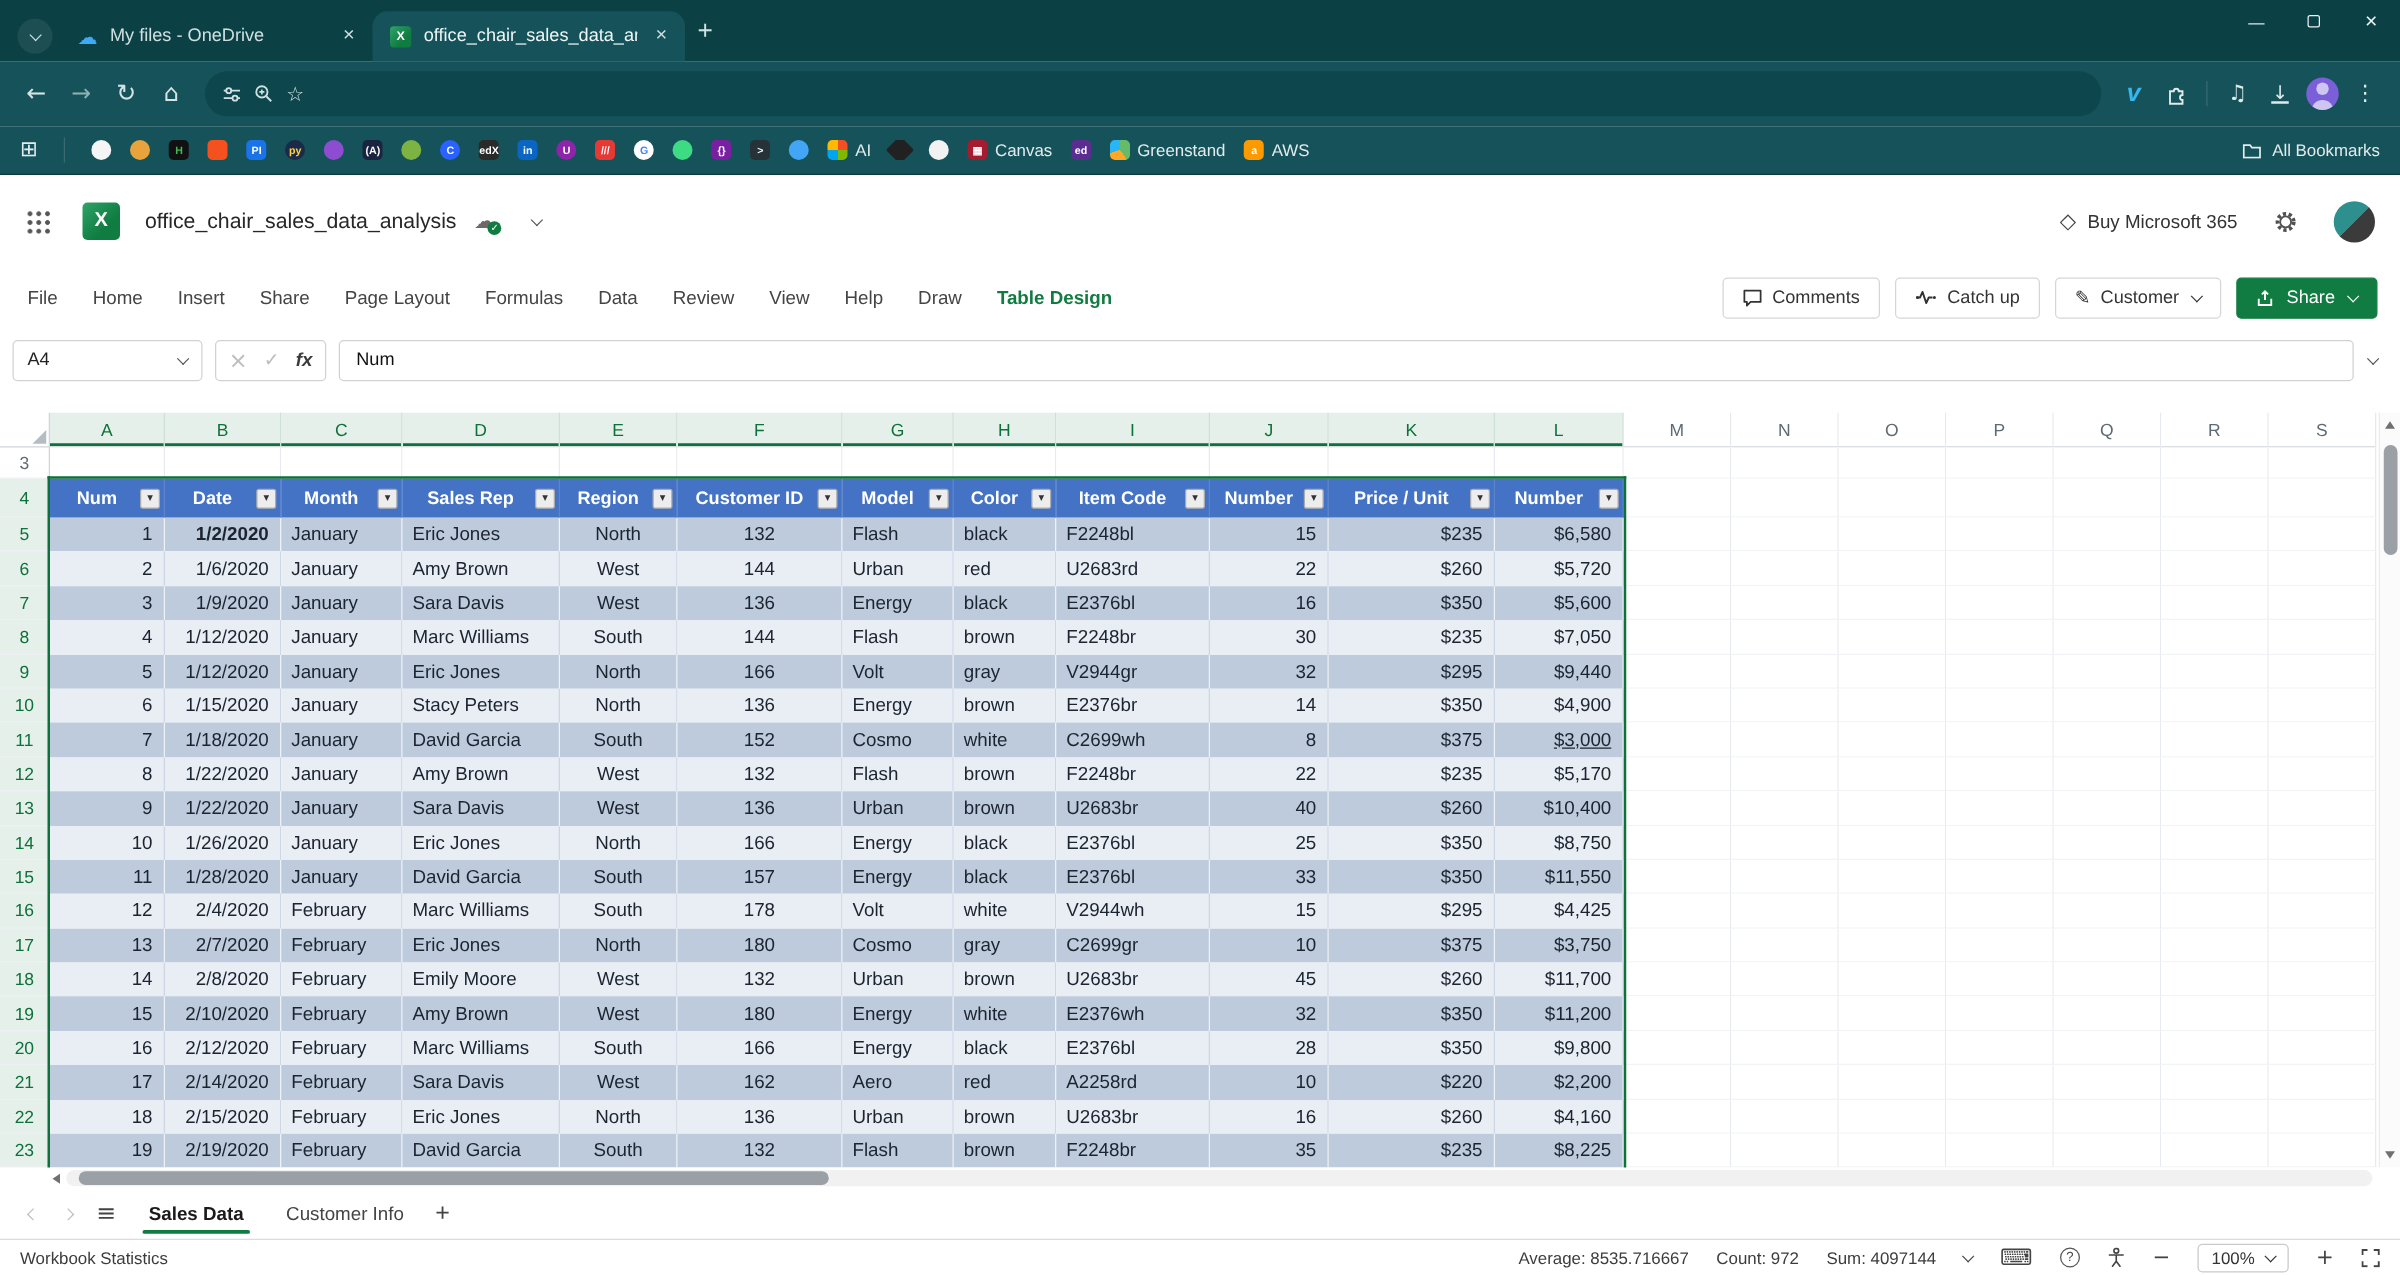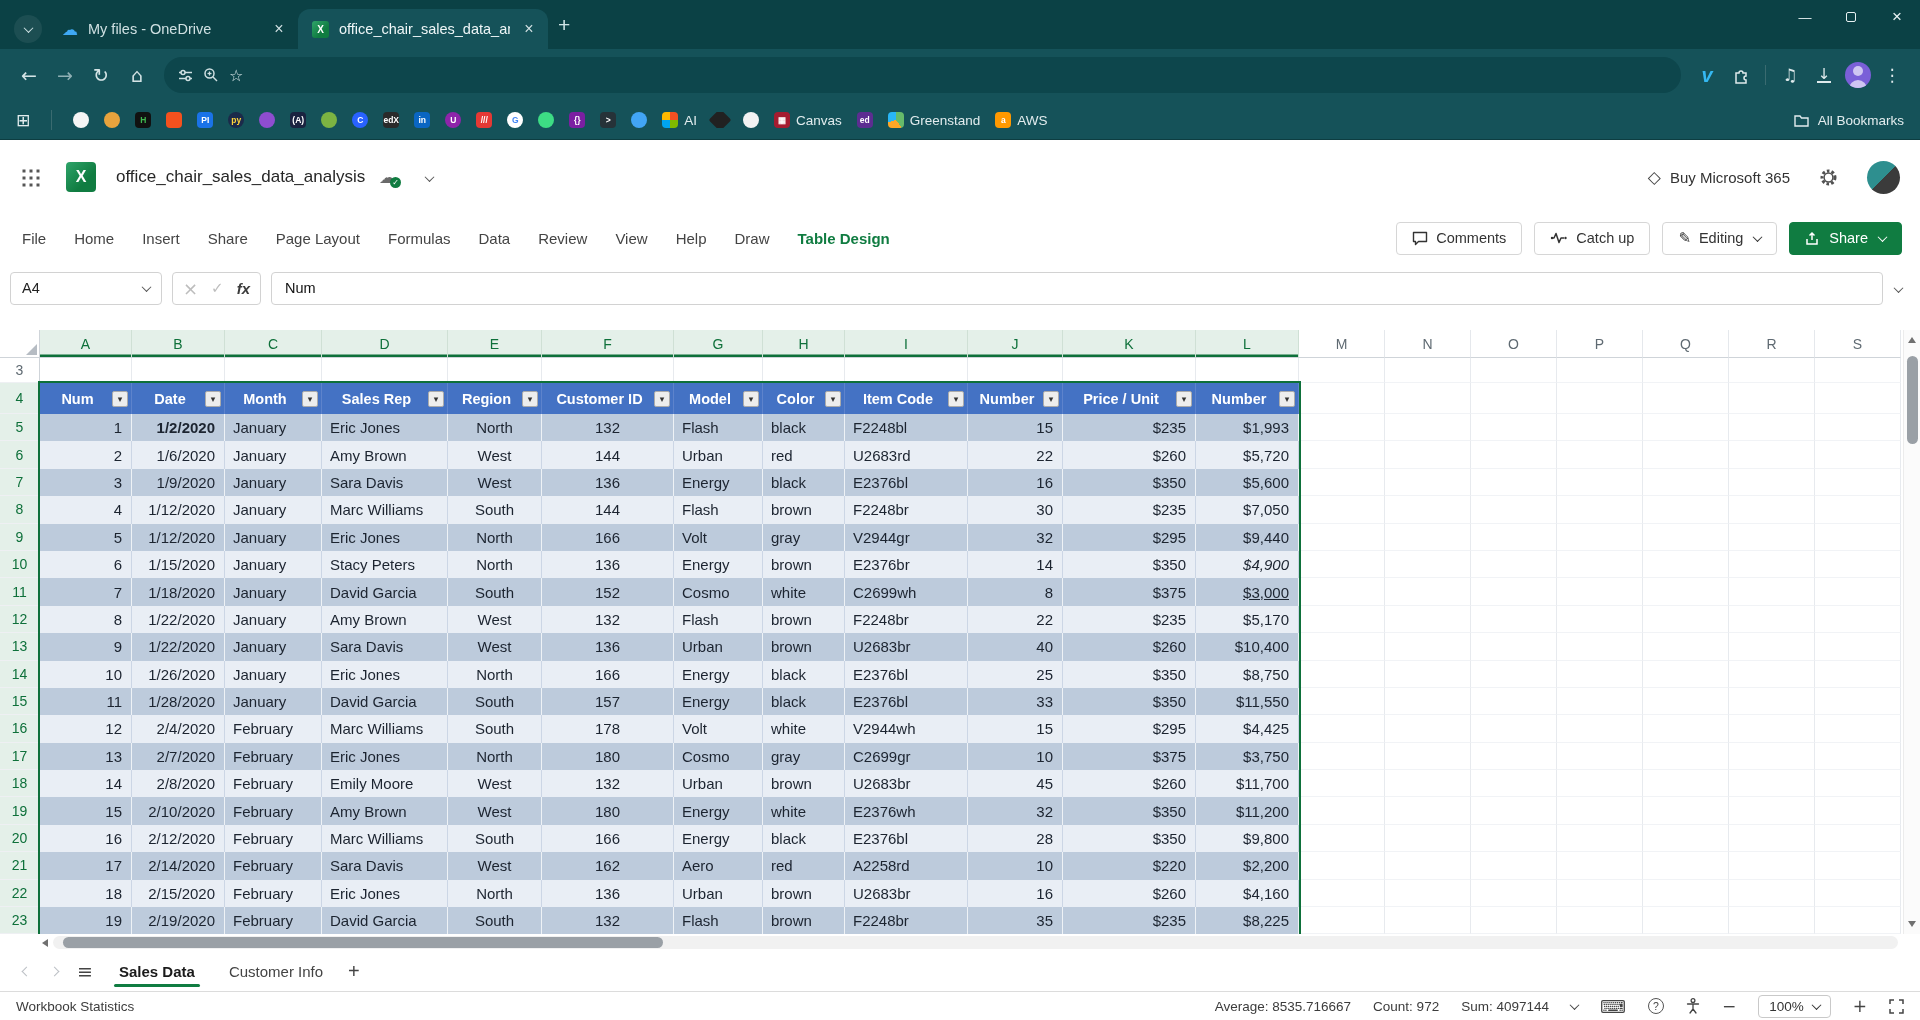--- a/index.html
+++ b/index.html
@@ -331,21 +331,21 @@
       <span class="pillbtn">
         <svg width="18" height="12" viewBox="0 0 18 12">
             <polyline points="1,6 4,6 6,1.5 9,10.5 11,6 14,6" fill="none" stroke="#333" stroke-width="1.5" stroke-linejoin="round"></polyline>
             <circle cx="2" cy="6" r="1.2" fill="#333"></circle>
             <circle cx="15.5" cy="6" r="1.2" fill="#333"></circle>
           </svg>
         <span>Catch up</span>
       </span>
       <span class="pillbtn">
         <span class="pencil glyph">✎</span>
-        <span>Editing</span>
+        <span>Customer</span>
         <span class="chev" style="margin-left:3px"></span>
       </span>
       <span class="pillbtn share">
         <svg width="16" height="15" viewBox="0 0 16 15">
             <path d="M2 8v5h10v-5" fill="none" stroke="#fff" stroke-width="1.5"></path>
             <path d="M7 9V2M4.5 4.5 7 2l2.5 2.5" fill="none" stroke="#fff" stroke-width="1.5"></path>
           </svg>
         <span>Share</span>
         <span class="chev" style="margin-left:3px"></span>
       </span>
@@ -479,21 +479,21 @@
         <div class="td a-right" style="width: 93px; font-weight: bold;">1/2/2020</div>
         <div class="td a-left" style="width: 97px;">January</div>
         <div class="td a-left" style="width: 126px;">Eric Jones</div>
         <div class="td a-center" style="width: 94px;">North</div>
         <div class="td a-center" style="width: 132px;">132</div>
         <div class="td a-left" style="width: 89px;">Flash</div>
         <div class="td a-left" style="width: 82px;">black</div>
         <div class="td a-left" style="width: 123px;">F2248bl</div>
         <div class="td a-right" style="width: 95px;">15</div>
         <div class="td a-right" style="width: 133px;">$235</div>
-        <div class="td a-right" style="width: 103px;">$1,993</div>
+        <div class="td a-right" style="width: 103px;">$6,580</div>
         <div class="gcellE" style="width: 86px;"></div>
         <div class="gcellE" style="width: 86px;"></div>
         <div class="gcellE" style="width: 86px;"></div>
         <div class="gcellE" style="width: 86px;"></div>
         <div class="gcellE" style="width: 86px;"></div>
         <div class="gcellE" style="width: 86px;"></div>
         <div class="gcellE" style="width: 86px;"></div>
       </div>
       <div class="grow drow lt">
         <div class="rowno sel">6</div>
@@ -589,21 +589,21 @@
         <div class="td a-right" style="width: 93px;">1/15/2020</div>
         <div class="td a-left" style="width: 97px;">January</div>
         <div class="td a-left" style="width: 126px;">Stacy Peters</div>
         <div class="td a-center" style="width: 94px;">North</div>
         <div class="td a-center" style="width: 132px;">136</div>
         <div class="td a-left" style="width: 89px;">Energy</div>
         <div class="td a-left" style="width: 82px;">brown</div>
         <div class="td a-left" style="width: 123px;">E2376br</div>
         <div class="td a-right" style="width: 95px;">14</div>
         <div class="td a-right" style="width: 133px;">$350</div>
-        <div class="td a-right" style="width: 103px; font-style: italic;">$4,900</div>
+        <div class="td a-right" style="width: 103px;">$4,900</div>
         <div class="gcellE" style="width: 86px;"></div>
         <div class="gcellE" style="width: 86px;"></div>
         <div class="gcellE" style="width: 86px;"></div>
         <div class="gcellE" style="width: 86px;"></div>
         <div class="gcellE" style="width: 86px;"></div>
         <div class="gcellE" style="width: 86px;"></div>
         <div class="gcellE" style="width: 86px;"></div>
       </div>
       <div class="grow drow dk">
         <div class="rowno sel">11</div>

